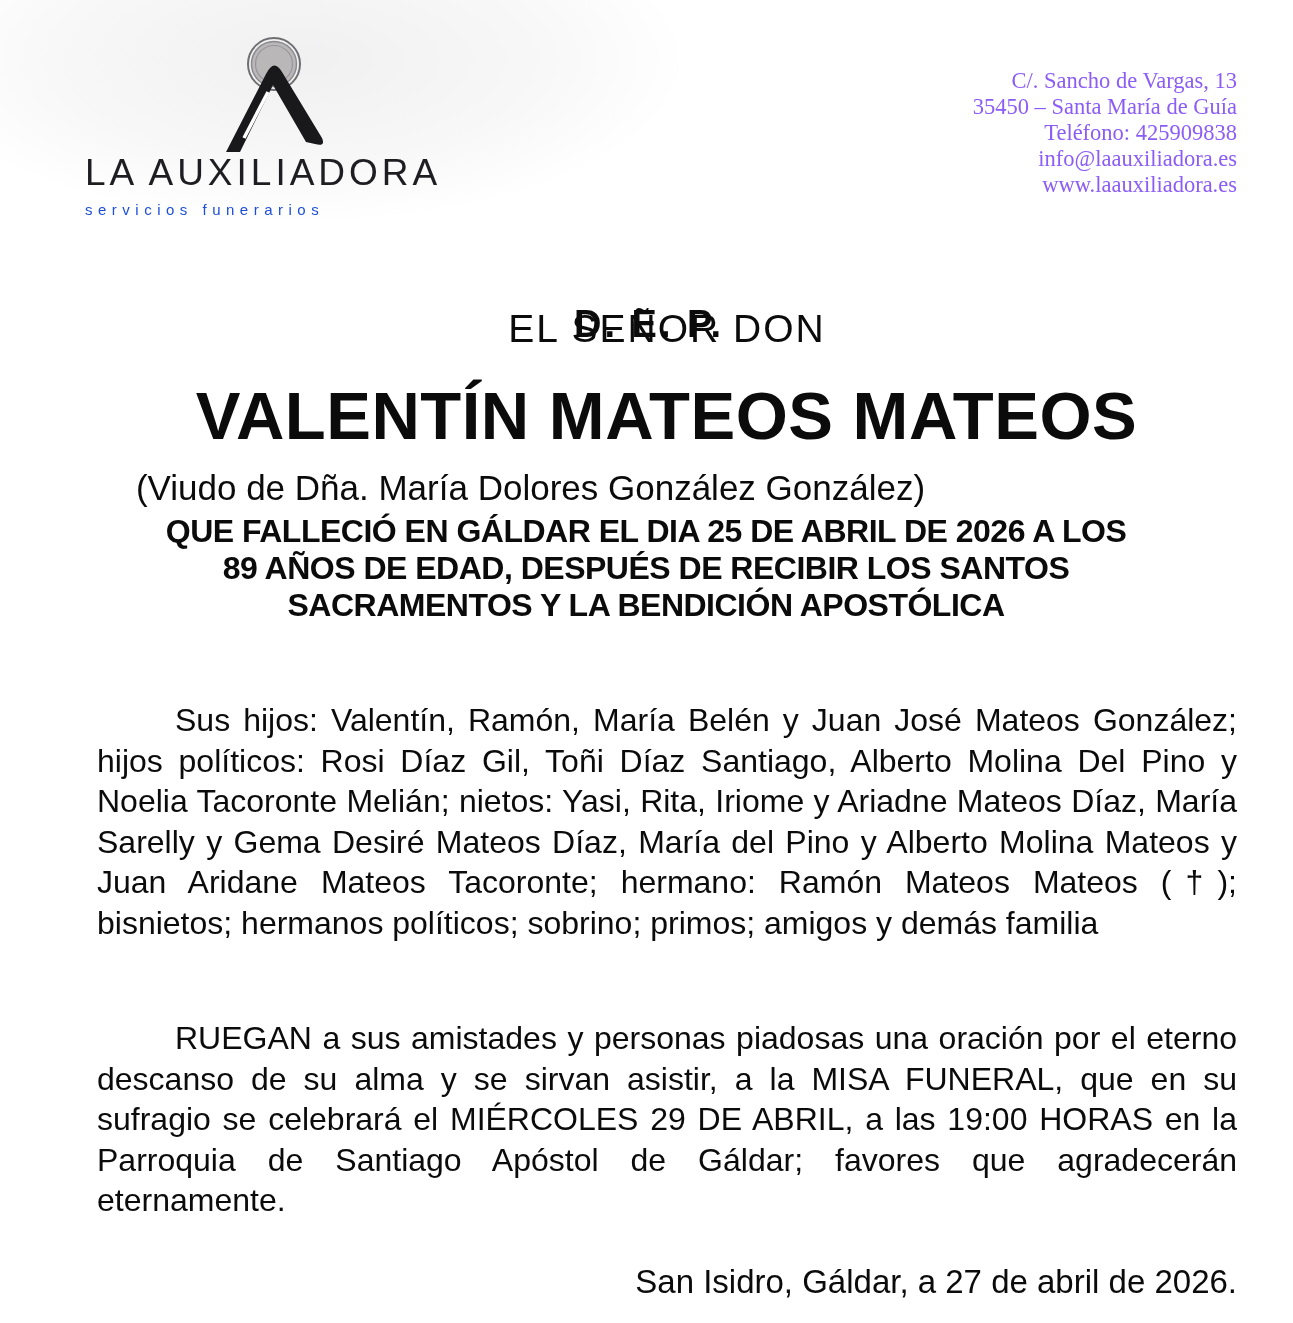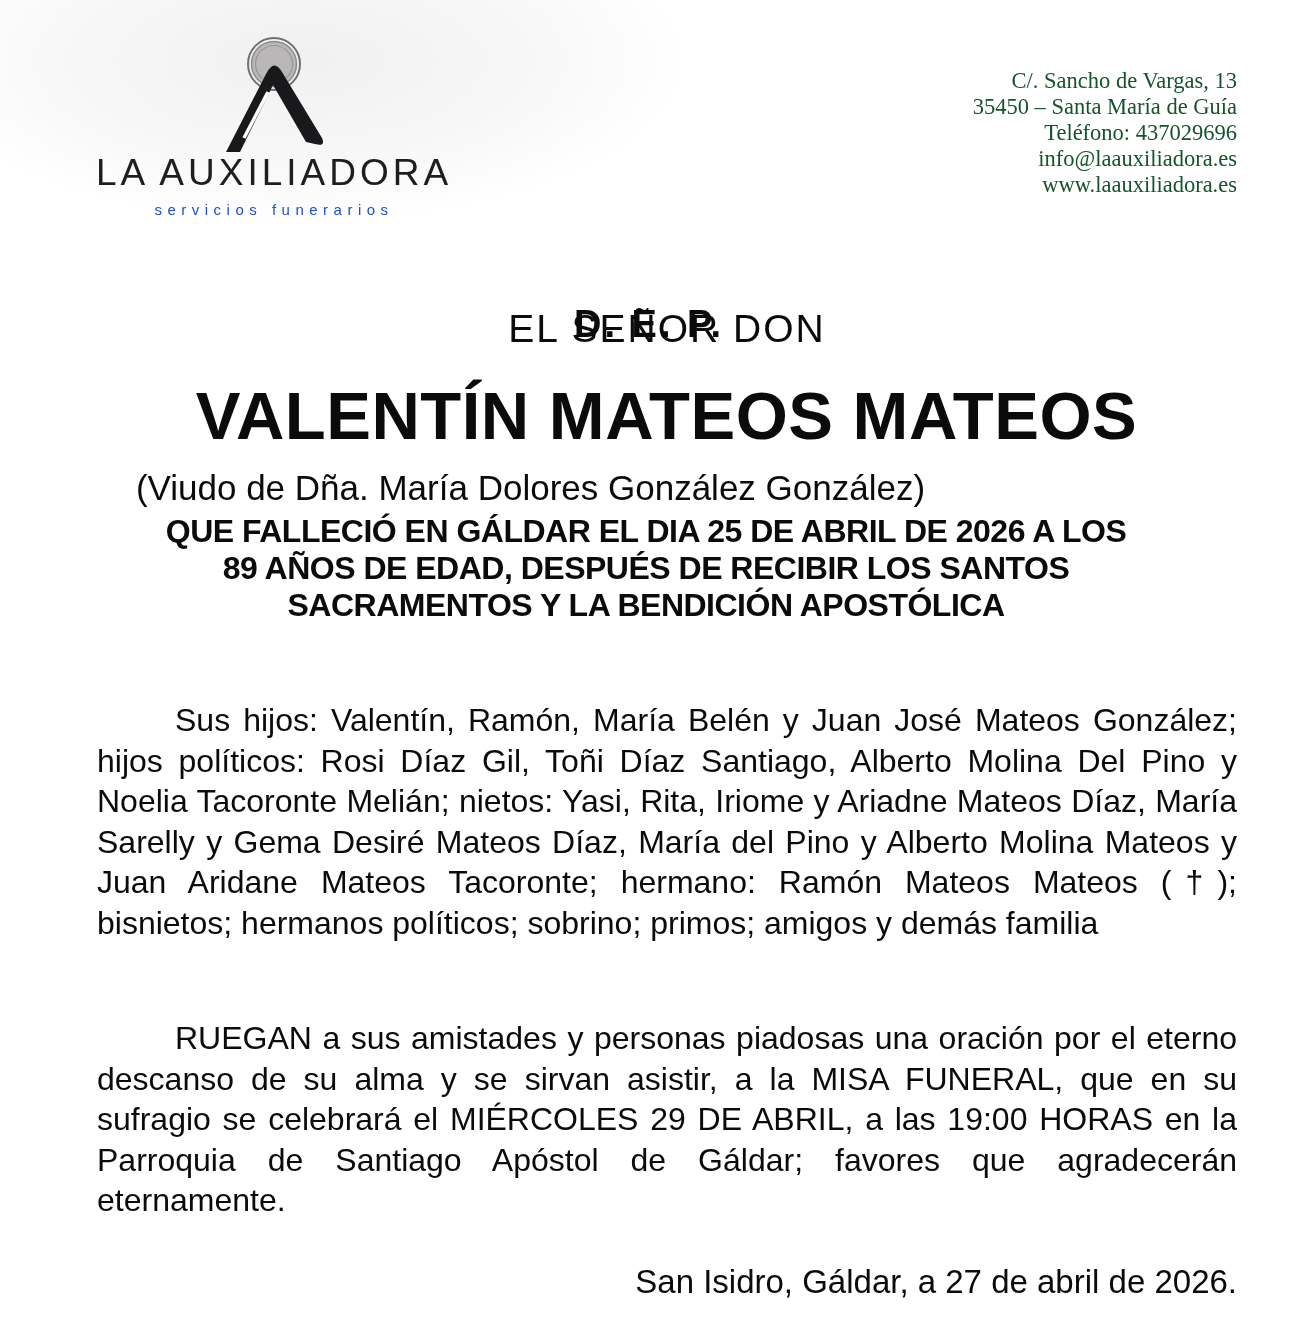--- a/index.html
+++ b/index.html
@@ -10,35 +10,35 @@
     color:#0b0b0b;
     font-family:"Liberation Sans",sans-serif;
     overflow:hidden;
   }
   .bg-wash{
     position:absolute;left:-80px;top:-100px;width:760px;height:320px;
     background:radial-gradient(ellipse at center, rgba(110,110,122,0.10) 0%, rgba(110,110,122,0.05) 45%, rgba(110,110,122,0) 72%);
     pointer-events:none;
   }
   .logo-block{
-    position:absolute;left:85px;top:34px;width:378px;text-align:center;
+    position:absolute;left:85px;top:34px;width:378px;
   }
   .logo-block svg{display:block;margin:0 auto;}
   .brand{
     margin-top:0px;
     font-size:37px;letter-spacing:4px;color:#1e1e22;white-space:nowrap;
   }
   .tagline{
     margin-top:7px;
     font-size:15px;letter-spacing:5.5px;color:#1d4ed8;white-space:nowrap;
   }
   .contact{
     position:absolute;top:68px;right:56px;text-align:right;
     font-family:"Liberation Serif",serif;
-    font-size:22.5px;line-height:26px;color:#14532d;
+    font-size:22.5px;line-height:26px;color:#8b5cf6;
   }
   .dep{
     position:absolute;top:259px;left:79px;width:1140px;text-align:center;
     font-weight:bold;font-size:38px;letter-spacing:3px;margin-top:44px;
   }
   .honorific{
     position:absolute;top:307px;left:97px;width:1140px;text-align:center;
     font-size:39px;letter-spacing:2px;
   }
   .deceased-name{
@@ -82,21 +82,21 @@
         <line x1="31" y1="104" x2="55" y2="58" stroke="#ffffff" stroke-width="3.5"></line>
       </svg>
     </span>
     <div class="brand">LA AUXILIADORA</div>
     <div class="tagline">servicios funerarios</div>
   </div>
 
   <div class="contact">
     <div>C/. Sancho de Vargas, 13</div>
     <div>35450 – Santa María de Guía</div>
-    <div>Teléfono: 437029696</div>
+    <div>Teléfono: 425909838</div>
     <div>info@laauxiliadora.es</div>
     <div>www.laauxiliadora.es</div>
   </div>
 
   <div class="dep">D. E. P.</div>
   <div class="honorific">EL SEÑOR DON</div>
   <div class="deceased-name">VALENTÍN MATEOS MATEOS</div>
   <div class="widower">(Viudo de Dña. María Dolores González González)</div>
 
   <div class="death-statement">

